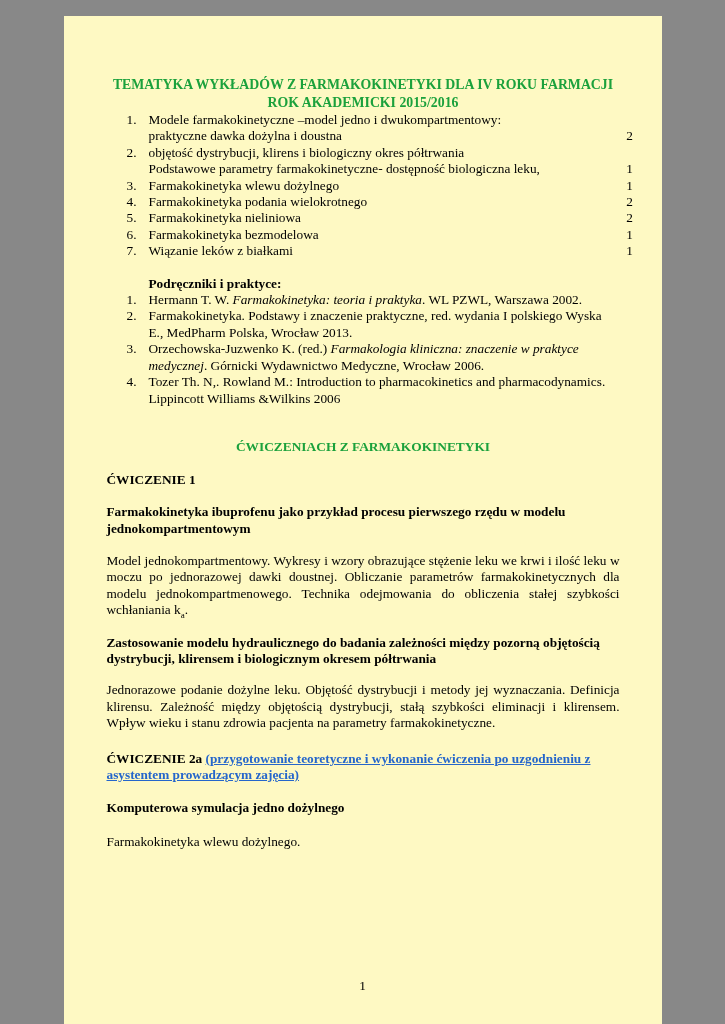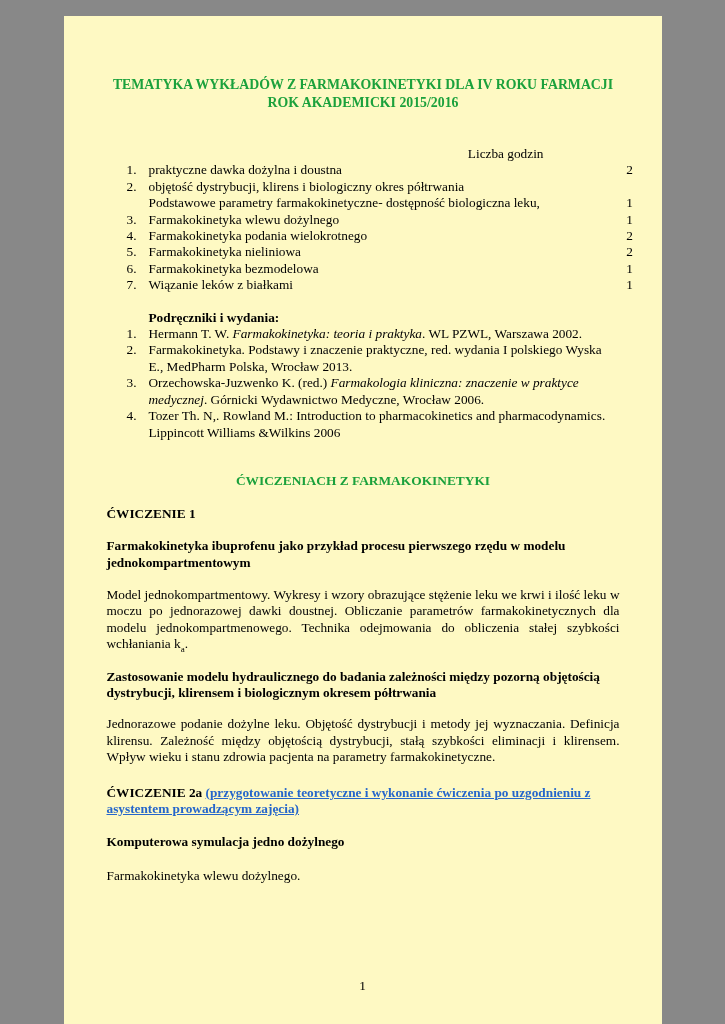--- a/index.html
+++ b/index.html
@@ -47,25 +47,25 @@
 <body>
 
 <div class="page">
   <div class="content">
 
     <div class="doc-title">
       <span>TEMATYKA WYKŁADÓW Z FARMAKOKINETYKI DLA IV ROKU FARMACJI</span><br>
       <span>ROK AKADEMICKI 2015/2016</span>
     </div>
 
-    <div class="hours-header">Liczba godzin</div>
 
     <div class="lectures">
       <div class="lrow">
         <span class="lnum">1.</span>
+        <div>Modele farmakokinetyczne –model jedno i dwukompartmentowy:</div>
         <div>praktyczne dawka dożylna i doustna</div>
         <span class="hours">2</span>
       </div>
       <div class="lrow">
         <span class="lnum">2.</span>
         <div>objętość dystrybucji, klirens i biologiczny okres półtrwania</div>
         <div>Podstawowe parametry farmakokinetyczne- dostępność biologiczna leku,</div>
         <span class="hours">1</span>
       </div>
       <div class="lrow">
@@ -88,21 +88,21 @@
         <div>Farmakokinetyka bezmodelowa</div>
         <span class="hours">1</span>
       </div>
       <div class="lrow">
         <span class="lnum">7.</span>
         <div>Wiązanie leków z białkami</div>
         <span class="hours">1</span>
       </div>
     </div>
 
-    <div class="tb-heading">Podręczniki i wydania:</div>
+    <div class="tb-heading">Podręczniki i praktyce:</div>
 
     <div class="books">
       <div class="brow">
         <span class="bnum">1.</span>
         <span>Hermann T. W. </span><i>Farmakokinetyka: teoria i praktyka</i><span>. WL PZWL, Warszawa 2002.</span>
       </div>
       <div class="brow">
         <span class="bnum">2.</span>
         <span>Farmakokinetyka. Podstawy i znaczenie praktyczne, red. wydania I polskiego Wyska E., MedPharm Polska, Wrocław 2013.</span><i></i><span></span>
       </div>

